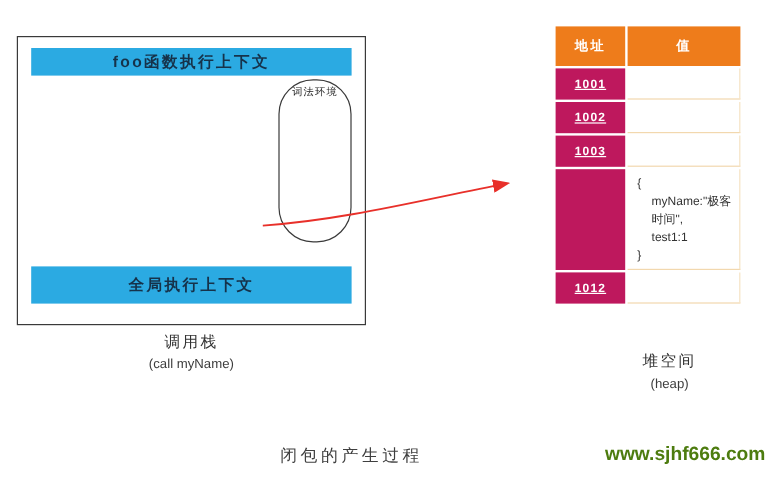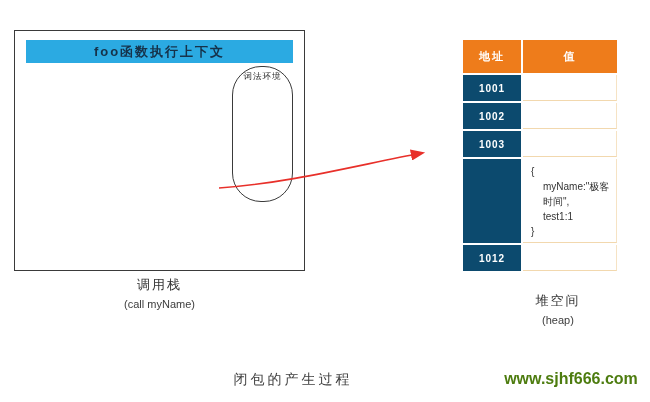--- a/index.html
+++ b/index.html
@@ -21,31 +21,31 @@
   .env-title { text-align:center; font-size:9px; color:#222; padding-top:4px; letter-spacing:2px; }
   .lex-env .env-title { letter-spacing:1px; font-size:8.5px; }
 
   .var-table { position:absolute; left:9px; top:19px; width:179px; border-collapse:collapse; table-layout:fixed; }
   .var-table th, .var-table td { border:1.5px solid #F09A18; text-align:center; }
   .var-table th { background:#F9A11E; color:#2e2e2e; font-size:10px; height:24px; letter-spacing:2px; }
   .var-table td { height:40px; font-size:11px; color:#333; background:#fff; }
   .var-table td.val { background:#F9A11E; color:#3a2a10; font-weight:bold; }
 
   
-  .heap { position:absolute; left:432px; top:40px; width:185px;padding-left:31px; }
+  .heap { position:absolute; left:432px; top:22px; width:185px;padding-left:31px; }
   .heap-header { display:flex; gap:2px; height:33px; margin-bottom:2px; }
   .heap-header .cell { background:#EE7C1B; color:#fff; font-weight:bold; font-size:11px;
                        letter-spacing:2px; display:flex; align-items:center; justify-content:center; }
   .heap-header .addr { flex:0 0 58px; }
   .heap-header .valh { flex:1; }
   .heap-row { display:flex; gap:2px; margin-bottom:2px; }
   .heap-row.h26 { height:26px; }
   .heap-row.h84 { height:84px; }
-  .addr-cell { flex:0 0 58px; background:#0c4a6e; color:#fff; font-size:10px; font-weight:bold;
-               display:flex; align-items:center; justify-content:center; letter-spacing:1px; }
+  .addr-cell { flex:0 0 58px; background:#be185d; color:#fff; font-size:10px; font-weight:bold;
+               display:flex; align-items:center; justify-content:center; letter-spacing:1px;text-decoration:underline; }
   .val-cell { flex:1; background:#fff; border-bottom:1px solid #F2D8AE; border-right:1px solid #F6E3C4; }
   .obj-text { font-size:10px; color:#333; line-height:15px; padding:5px 0 0 8px; }
   .obj-text .indent { padding-left:12px; }
 
   
   .caption { position:absolute; text-align:center; color:#333; }
   .caption .cn { font-size:13px; letter-spacing:2px; }
   .caption .en { font-size:11px; margin-top:4px; color:#3c3c3c; }
   .stack-caption { left:14px; top:276px; width:291px; }
   .heap-caption { left:458px; top:292px; width:200px; }
@@ -64,20 +64,23 @@
   <div class="stack-outer">
     <div class="blue-bar foo">
       <span>foo函数执行上下文</span>
     </div>
 
 
     <div class="env-box lex-env">
       <div class="env-title">词法环境</div>
     </div>
 
+    <div class="blue-bar global">
+      <span>全局执行上下文</span>
+    </div>
   </div>
 
   <div class="caption stack-caption">
     <div class="cn">调用栈</div>
     <div class="en">(call myName)</div>
   </div>
 
   <div class="heap">
     <div class="heap-header">
       <div class="cell addr">地址</div>

